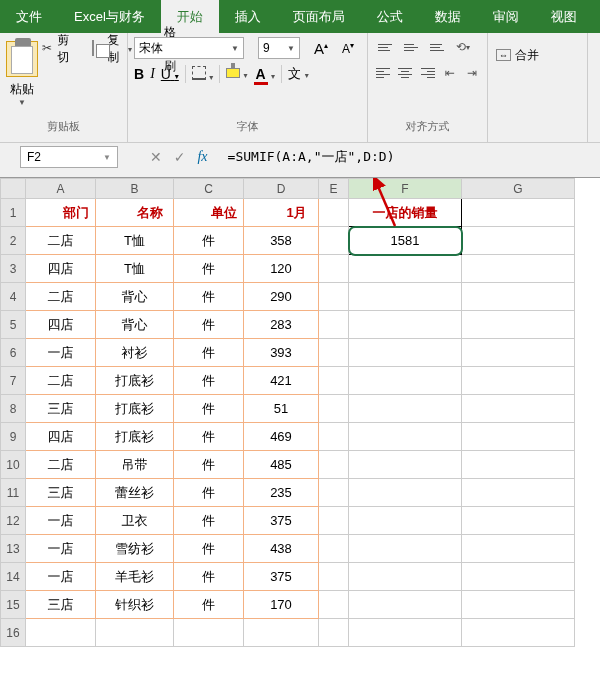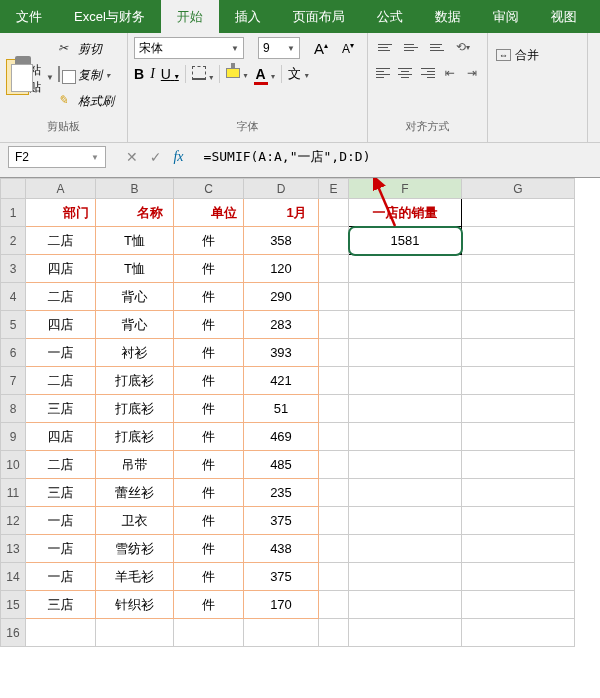--- a/index.html
+++ b/index.html
@@ -7,48 +7,48 @@
   
   .tabs { display: flex; background: #2e7d32; height: 33px; align-items: center; }
   .tab { color: #fff; padding: 0 16px; font-size: 13px; height: 33px; display: flex; align-items: center; cursor: pointer; }
   .tab.active { background: #f0f0f0; color: #2e7d32; }
   
   .ribbon { display: flex; background: #f0f0f0; border-bottom: 1px solid #ccc; height: 110px; }
   .group { border-right: 1px solid #ccc; padding: 4px 6px; display: flex; flex-direction: column; position: relative; }
   .group-label { position: absolute; bottom: 8px; left: 0; right: 0; text-align: center; color: #666; font-size: 11px; }
   
   .clipboard { width: 128px; display: flex; }
-  .paste-btn { display: flex; flex-direction: row; align-items: center; width: 48px; cursor: pointer; padding-top: 4px; }
+  .paste-btn { display: flex; flex-direction: column; align-items: center; width: 48px; cursor: pointer; padding-top: 4px; }
   .paste-icon { width: 32px; height: 36px; background: #f9e9b7; border: 1px solid #d4a017; position: relative; }
   .paste-icon::before { content: ""; position: absolute; top: -4px; left: 8px; width: 16px; height: 8px; background: #888; border-radius: 2px 2px 0 0; }
   .paste-icon::after { content: ""; position: absolute; top: 4px; left: 4px; width: 20px; height: 26px; background: #fff; border: 1px solid #aaa; }
   .mini-btn { display: flex; align-items: center; gap: 4px; height: 24px; cursor: pointer; padding: 0 2px; }
   .mini-btn .ic { width: 16px; height: 16px; display: inline-block; }
-  .column { display: flex; flex-direction: column; gap: 2px; font-style: italic; }
+  .column { display: flex; gap: 14px; }
   
   .font-group { width: 240px; }
   .font-row1 { display: flex; gap: 14px; align-items: center; }
   .font-row2 { display: flex; gap: 6px; align-items: center; margin-top: 6px; }
   .dropdown { display: flex; align-items: center; border: 1px solid #aaa; background: #fff; height: 22px; padding: 0 4px; cursor: pointer; }
   .dropdown .dd-text { flex: 1; font-size: 12px; }
   .dropdown .dd-arrow { font-size: 8px; color: #555; margin-left: 4px; }
   .bold { font-weight: bold; font-size: 14px; cursor: pointer; }
   .italic { font-style: italic; font-size: 14px; font-family: serif; cursor: pointer; }
   .underline { text-decoration: underline; font-size: 14px; cursor: pointer; }
   .sep { width: 1px; height: 18px; background: #ccc; }
   
   .align-group { width: 120px; }
   .align-row { display: flex; gap: 4px; }
   .align-btn { width: 22px; height: 20px; display: flex; align-items: center; justify-content: center; cursor: pointer; }
   
   .right-group { width: 100px; }
   
   .formula-bar-area { background: #f0f0f0; border-bottom: 1px solid #999; }
   .name-formula { display: flex; align-items: center; height: 28px; }
-  .name-box { width: 98px; border: 1px solid #aaa; background: #fff; height: 22px; margin: 0 8px; display: flex; align-items: center; padding: 0 6px; font-size: 12px; }
+  .name-box { width: 98px; border: 1px solid #aaa; background: #fff; height: 22px; margin: 0 20px; display: flex; align-items: center; padding: 0 6px; font-size: 12px; }
   .fx-btns { display: flex; align-items: center; gap: 12px; padding: 0 12px; color: #888; }
   .fx-btns span { cursor: pointer; }
   .fx-label { font-style: italic; color: #0369a1; font-family: serif; font-size: 14px; }
   .formula-input { flex: 1; padding: 0 8px; font-size: 13px; font-family: "SimSun", monospace; color: #000; display: flex; align-items: center; }
   
   .grid-area { position: relative; overflow: hidden; }
   .grid { border-collapse: collapse; table-layout: fixed; }
   .grid th, .grid td { border: 1px solid #ccc; text-align: center; vertical-align: middle; overflow: hidden; }
   .corner { background: #e6e6e6; width: 25px; height: 20px; }
   .colh { background: #e6e6e6; height: 20px; font-weight: normal; color: #555; }

